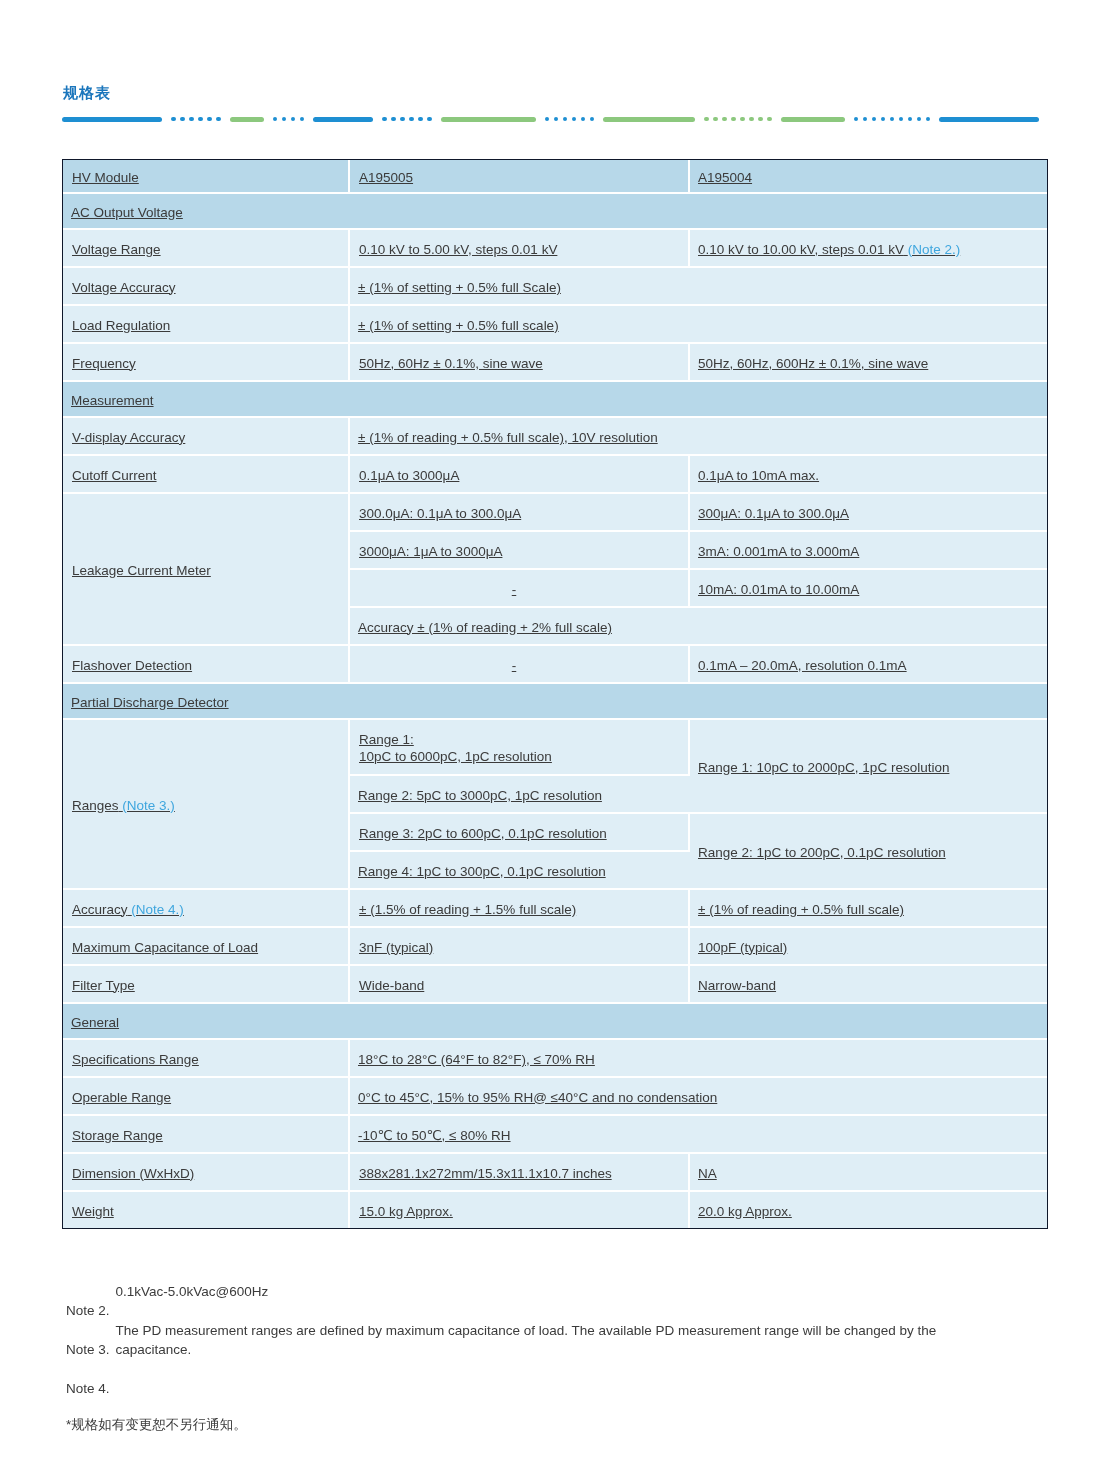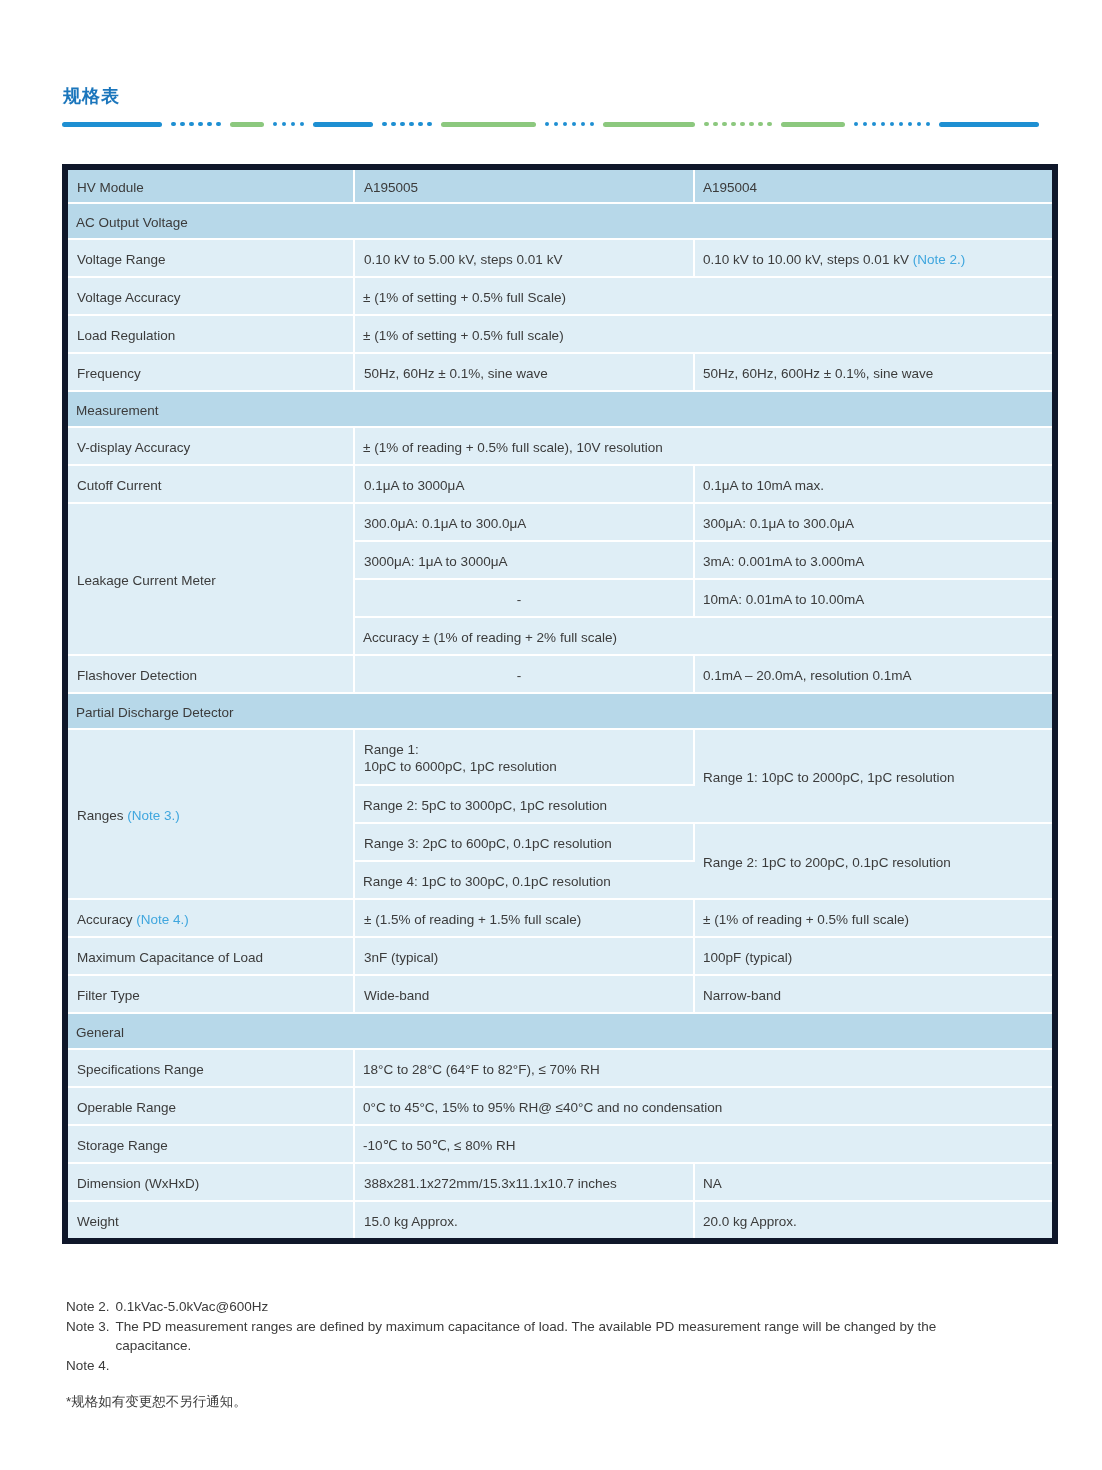--- a/index.html
+++ b/index.html
@@ -12,58 +12,59 @@
     --text:#3B3B3B;
   }
   html,body{margin:0;padding:0;}
   body{
     width:1102px;height:1470px;background:#ffffff;position:relative;
     font-family:"Liberation Sans","DejaVu Sans",sans-serif;color:var(--text);
     overflow:hidden;
   }
   .page{padding:84px 56px 0 62px;}
   .page-title{
-    font-size:18px;font-weight:600;color:var(--title-blue);
+    font-size:15px;font-weight:600;color:var(--title-blue);
     margin:0 0 0 1px;letter-spacing:1px;
   }
   .divider{
     margin-top:13px;height:6px;width:986px;
     display:flex;align-items:center;gap:9px;overflow:hidden;
   }
   .seg-dash{height:5px;border-radius:3px;flex:0 0 auto;}
   .seg-dots{display:flex;gap:4.5px;flex:0 0 auto;align-items:center;}
   .dot{width:4.5px;height:4.5px;border-radius:50%;flex:0 0 auto;}
   .blue{background:var(--deco-blue);}
   .green{background:var(--deco-green);}
 
   table.spec{
     margin-top:37px;width:984px;table-layout:fixed;
     border-collapse:separate;border-spacing:0;
-    border:6px solid #0f172a;
+    border:1px solid #0f172a;
+    text-decoration:underline;
   }
   col.c1{width:287px;} col.c2{width:340px;} col.c3{width:357px;}
   td{
     background:var(--cell-bg);
     border-right:2px solid #fff;border-bottom:2px solid #fff;
     height:34px;padding:2px 8px 0 9px;
     font-size:13.5px;line-height:17px;color:var(--text);
     vertical-align:middle;overflow:hidden;
   }
   td:last-child{border-right:none;padding-left:8px;}
   tr:last-child td{border-bottom:none;}
   tr.hdr td{background:var(--section-bg);height:30px;}
   tr.sec td{background:var(--section-bg);height:32px;margin-left:16px;}
   tr.tall{height:52px;}
   tr.tall > td{height:52px;}
   td.center{text-align:center;padding-left:0;padding-right:10px;}
   .note{color:var(--note-blue);}
 
   .notes{margin:53px 0 0 4px;font-size:13.5px;line-height:19.5px;color:var(--text);}
   .note-line{display:flex;align-items:flex-start;}
-  .note-label{flex:0 0 auto;margin-right:6px;white-space:pre;}
+  .note-label{flex:0 0 auto;margin-right:6px;white-space:pre;margin-top:19px;}
   .note-text{flex:1 1 auto;max-width:880px;}
   .disclaimer{margin-top:17px;}
 </style>
 </head>
 <body>
 
 <div class="page">
 
   <h1 class="page-title">规格表</h1>
 

